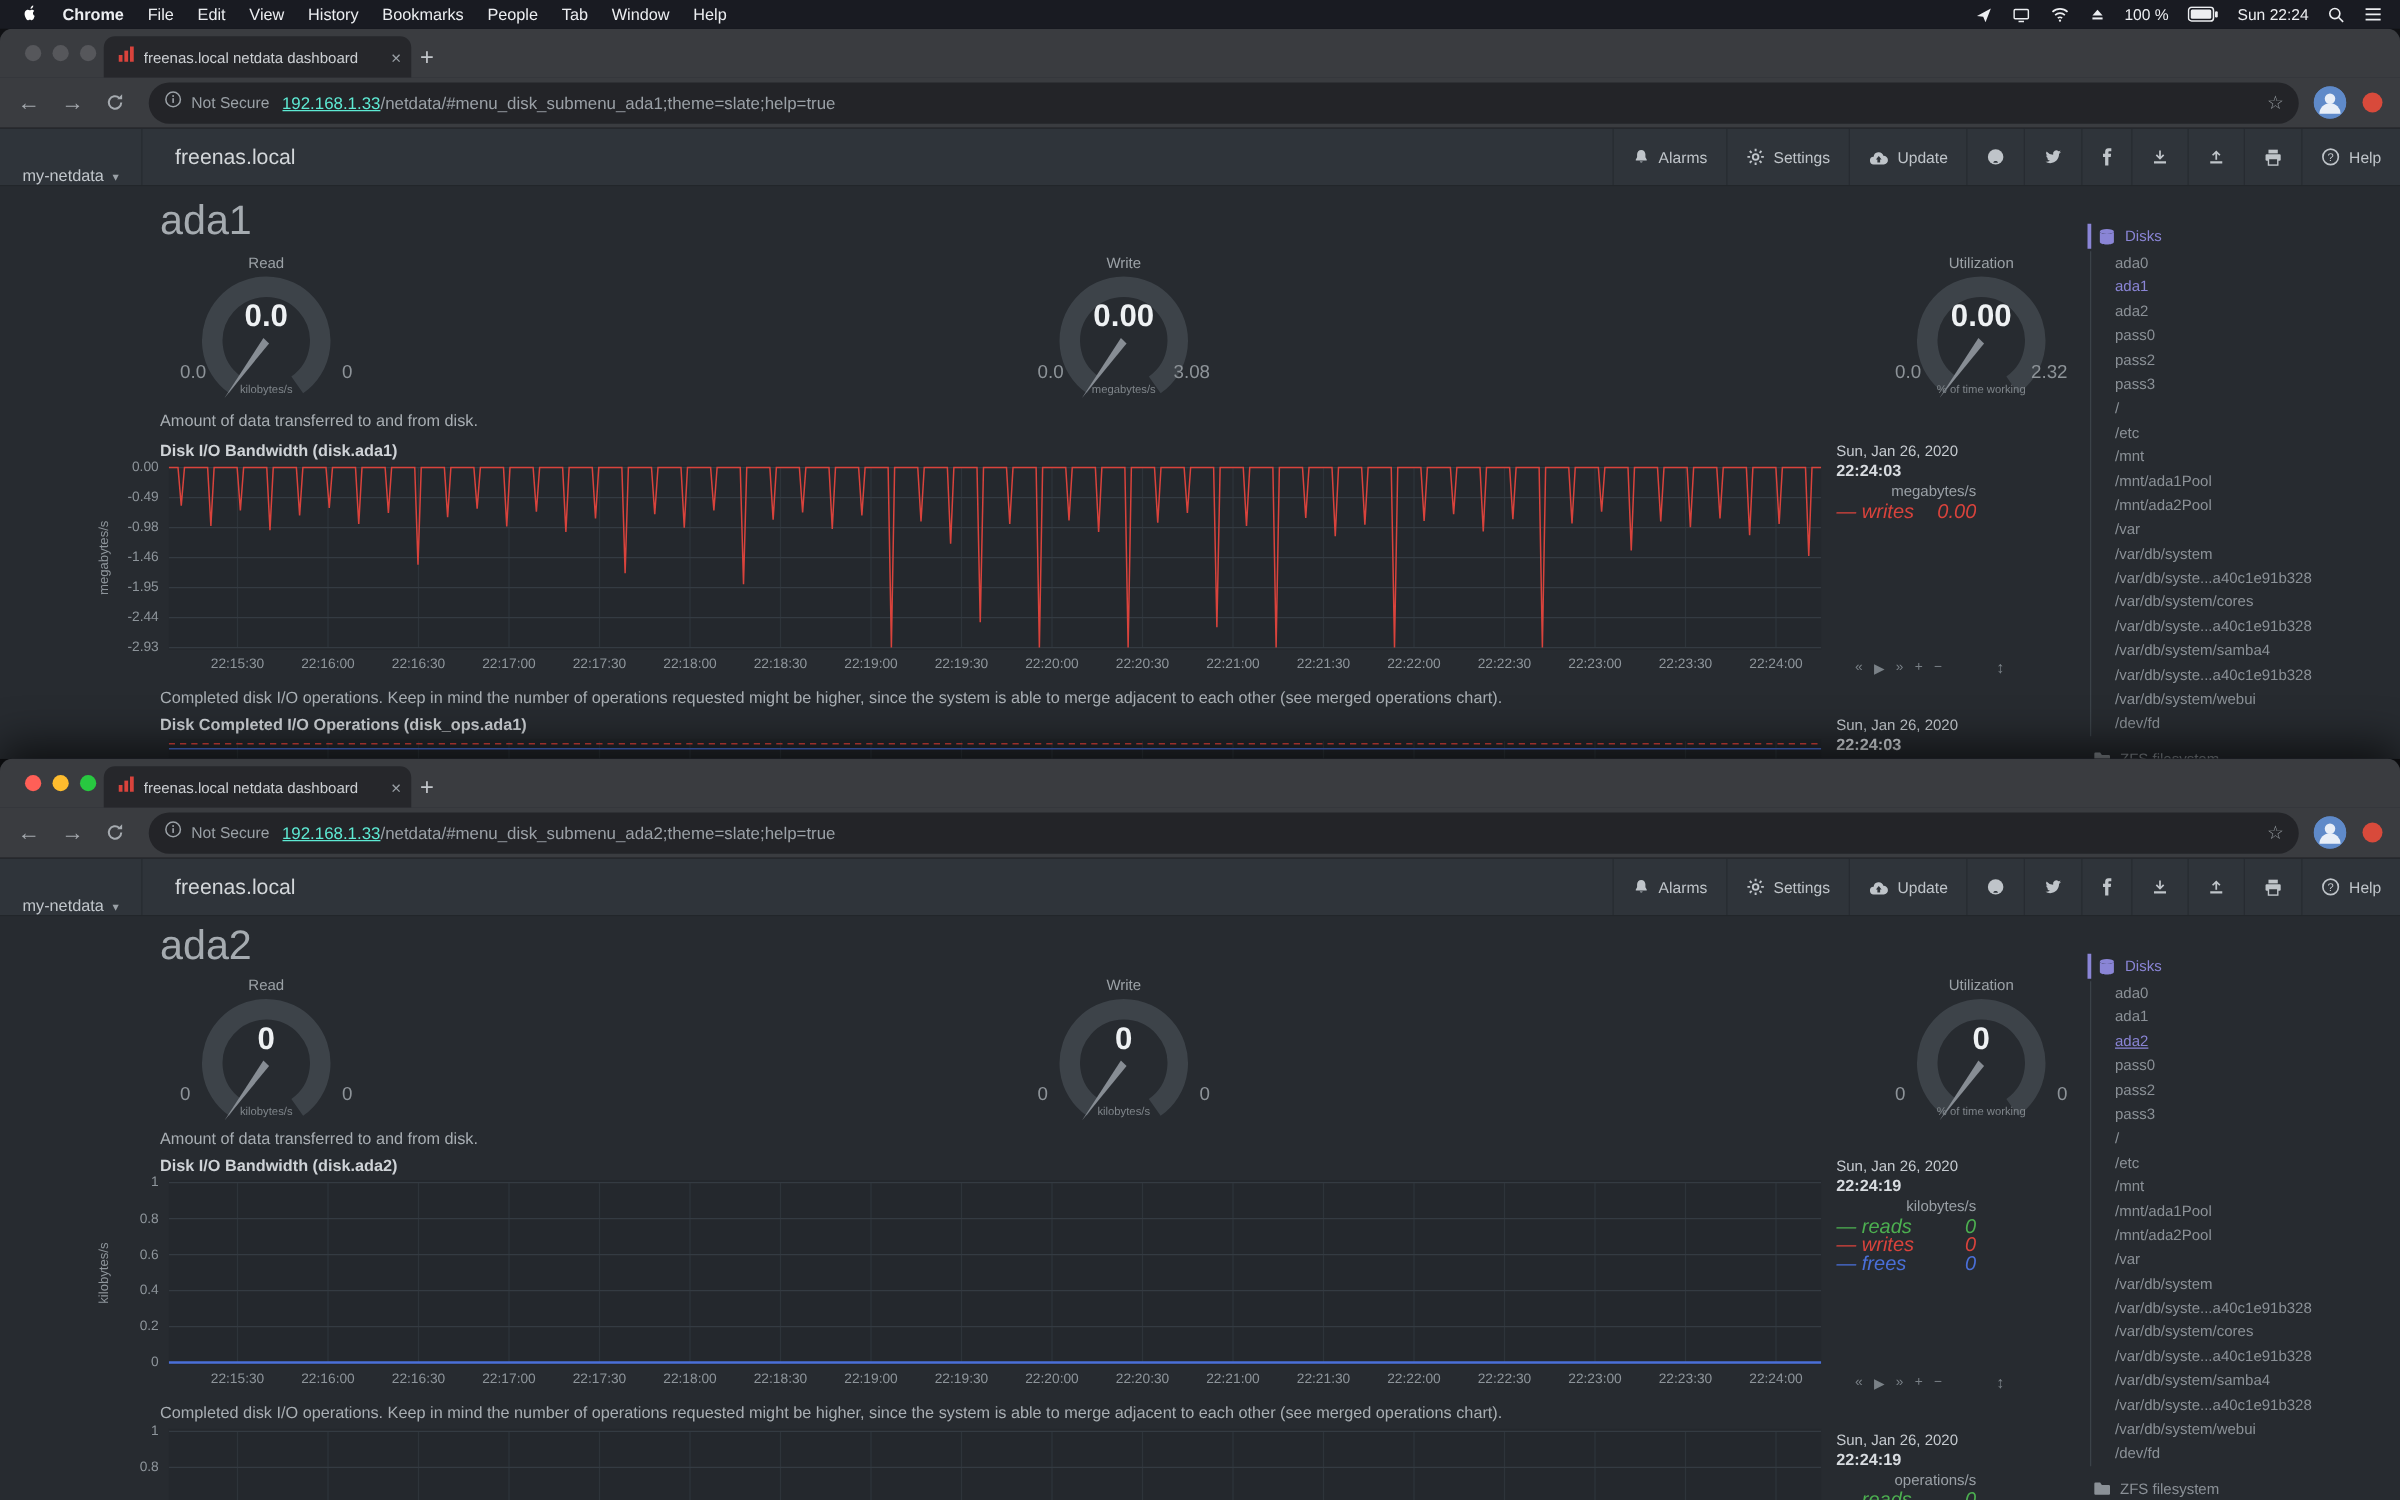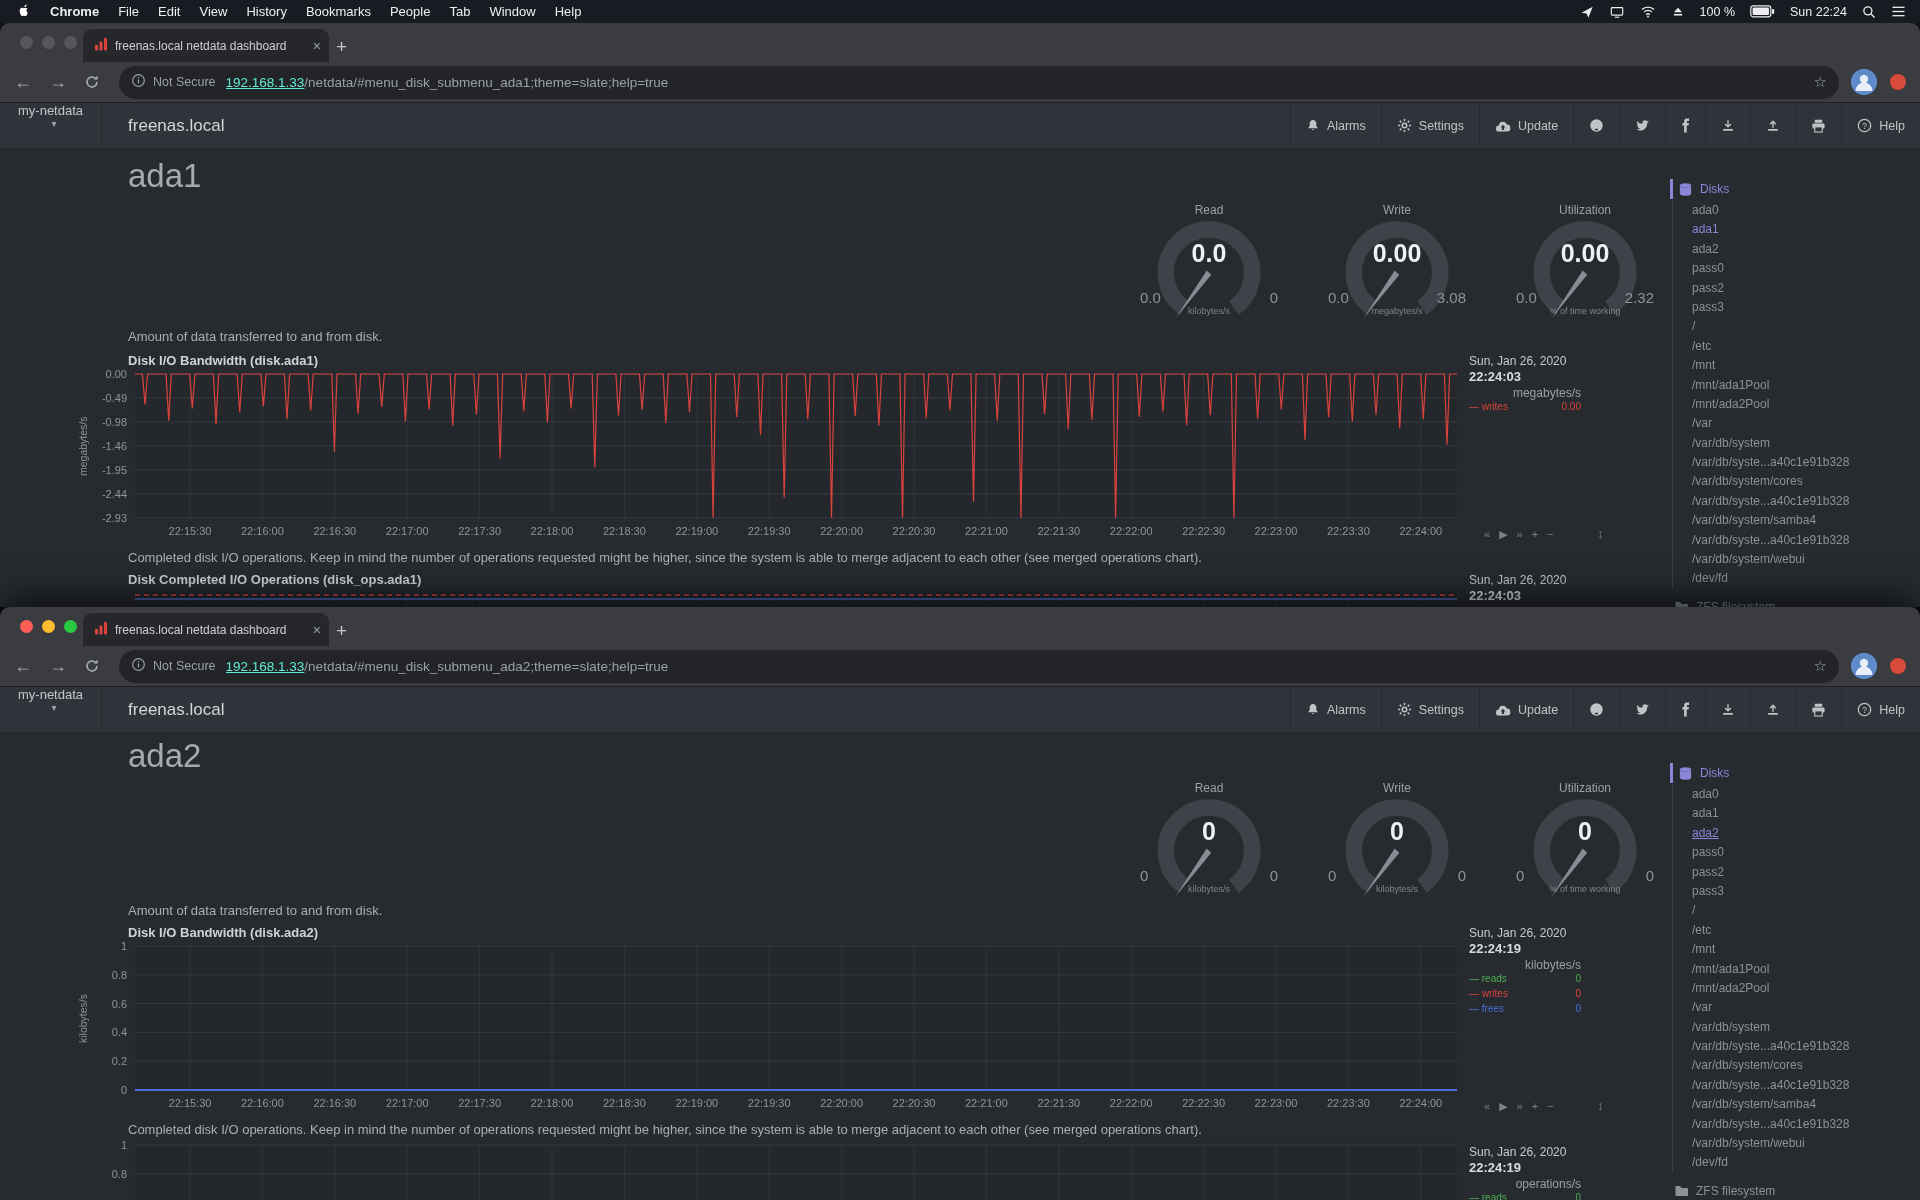--- a/index.html
+++ b/index.html
@@ -36,38 +36,38 @@
   .notsecure{color:#9aa0a6;font-size:12.5px;margin:0 10px 0 7px;white-space:nowrap;}
   .url{font-size:13.5px;color:#9aa0a6;white-space:nowrap;overflow:hidden;flex:1;}
   .url b{color:#5eead4;font-weight:normal;text-decoration:underline;}
   .star{color:#9aa0a6;font-size:15px;margin-left:8px;}
   .avatar{width:26px;height:26px;border-radius:50%;background:#5f8ac9;display:flex;align-items:center;justify-content:center;overflow:hidden;}
   .menu-badge{width:16px;height:16px;border-radius:50%;background:#d84a3b;margin-left:13px;}
 
   
   .page{background:#272b30;}
   .nd-nav{height:46px;background:#2f343a;border-bottom:1px solid #22262a;display:flex;align-items:center;color:#c2c7cc;}
-  .nd-brand{padding:0 18px;font-size:13px;display:flex;align-items:center;height:100%;border-right:1px solid #272b30;flex-direction:column;}
+  .nd-brand{padding:0 18px;font-size:13px;display:flex;align-items:flex-end;height:100%;border-right:1px solid #272b30;}
   .nd-brand .caret{margin-left:7px;font-size:10px;color:#9aa0a6;}
   .nd-host{font-size:17px;color:#d3d7da;padding-left:26px;}
   .nd-spacer{flex:1;}
   .nd-actions{display:flex;height:100%;}
   .nd-btn{display:flex;align-items:center;padding:0 15px;font-size:12.5px;border-left:1px solid #272b31;color:#bfc4c9;cursor:default;white-space:nowrap;}
   .nd-btn svg{margin-right:7px;display:block;}
   .nd-btn.icon-only svg{margin-right:0;}
   .nd-body{position:relative;overflow:hidden;background:#272b30;}
   .win-top .nd-body{height:458px;}
   .win-bottom .nd-body{height:467px;}
   .nd-main{margin-right:250px;padding-left:128px;}
 
   .section-title{font-size:33px;font-weight:500;color:#a5abb0;margin-top:8px;line-height:38px;}
   .win-bottom .section-title{margin-top:4px;}
 
   
-  .gauge-row{display:flex;justify-content:flex-end;gap:18px;margin-top:8px;}
+  .gauge-row{display:flex;justify-content:space-between;gap:18px;margin-top:8px;}
   .win-bottom .gauge-row{margin-top:6px;}
   .gauge{position:relative;width:170px;height:112px;}
   .gauge-title{position:absolute;top:0;width:100%;text-align:center;font-size:12px;color:#9ba1a6;}
   .gauge svg.arc{position:absolute;top:12px;left:50%;transform:translateX(-50%);width:144px;height:109px;}
   .gauge-value{position:absolute;top:36px;width:100%;text-align:center;font-size:25px;font-weight:bold;color:#eef1f3;}
   .gauge-min{position:absolute;left:16px;top:86px;font-size:15px;color:#8d9398;}
   .gauge-max{position:absolute;right:16px;top:86px;font-size:15px;color:#8d9398;}
   .gauge-unit{position:absolute;top:103px;width:100%;text-align:center;font-size:9px;color:#7f858a;}
 
   .chart-para{font-size:13px;color:#a8aeb3;margin-top:14px;}
@@ -85,21 +85,21 @@
   .yticks span{position:absolute;right:4px;font-size:11px;color:#8e959b;}
   .plot-svg{position:absolute;left:58px;top:0;width:1322px;height:148px;background:#24282d;}
   .xticks{position:relative;height:22px;}
   .xticks span{position:absolute;top:5px;transform:translateX(-50%);font-size:11px;color:#8e959b;white-space:nowrap;}
   .toolbox{position:absolute;top:176px;left:1407px;display:flex;gap:9px;color:#7a8187;font-size:11px;}
   .resize{position:absolute;top:174px;left:1520px;color:#7a8187;font-size:13px;}
   .legend{position:absolute;top:2px;left:1392px;width:112px;}
   .l-date{font-size:12px;color:#c6cbd0;height:15px;}
   .l-time{font-size:13px;font-weight:bold;color:#d8dce0;height:16px;}
   .l-unit{font-size:12px;color:#9aa0a6;text-align:right;height:15px;margin-top:1px;}
-  .l-entry{font-size:10px;height:15px;overflow:hidden;}
+  .l-entry{font-size:16px;height:15px;overflow:hidden;font-style:italic;}
   .l-name{float:left;}
   .l-val{float:right;}
 
   
   .nd-side{position:absolute;right:0;top:0;width:250px;height:100%;padding-top:30px;font-size:12px;}
   .side-header{display:flex;align-items:center;color:#8a85d6;border-left:3px solid #8a85d6;padding-left:5px;height:20px;}
   .side-header svg{margin-right:7px;display:block;}
   .side-list{list-style:none;margin-left:2px;border-left:1px solid #3b4248;padding-left:19px;margin-top:2px;}
   .side-list li{line-height:19.4px;height:19.4px;color:#8b9197;white-space:nowrap;overflow:hidden;text-overflow:ellipsis;cursor:default;}
   .side-list li.active{color:#8a85d6;}

